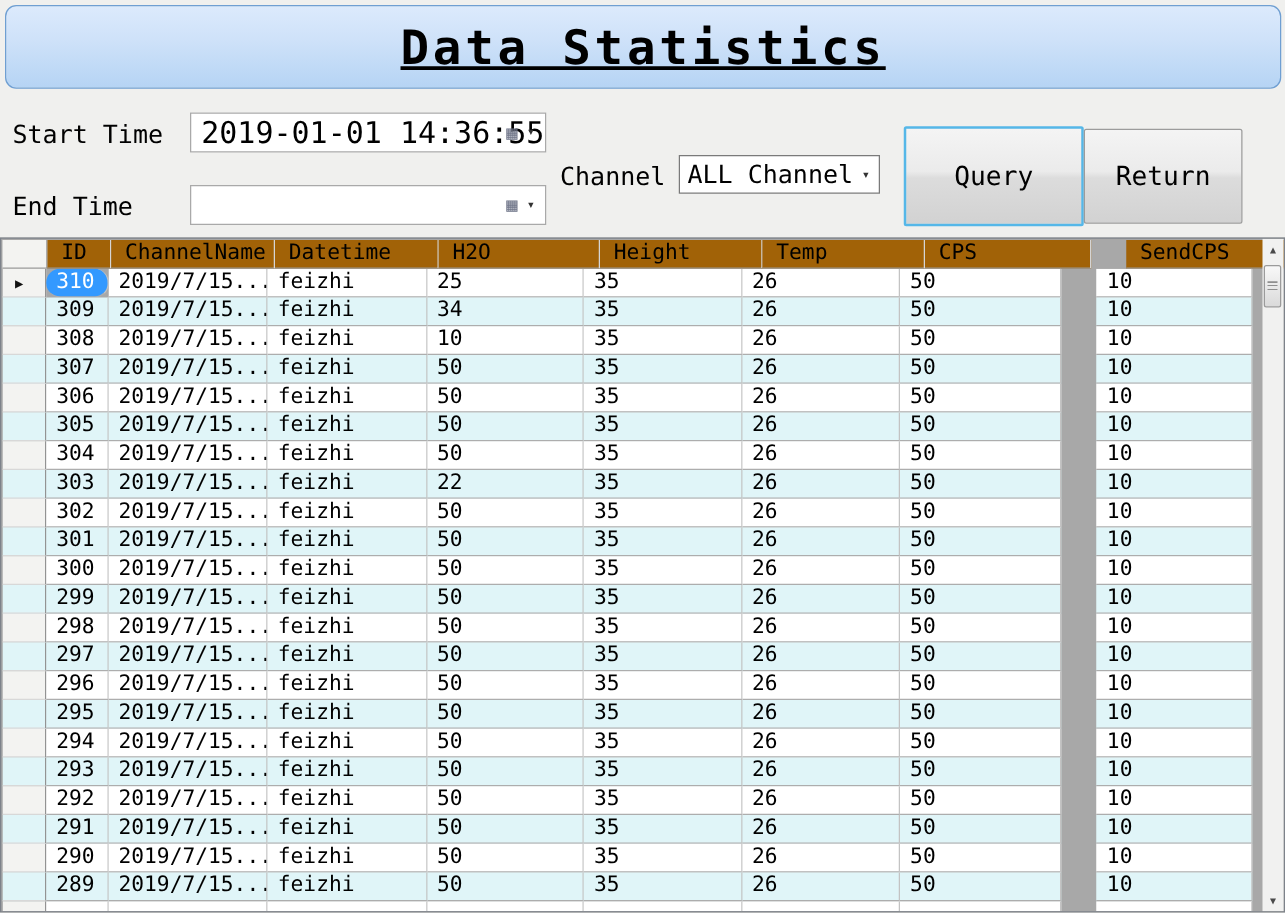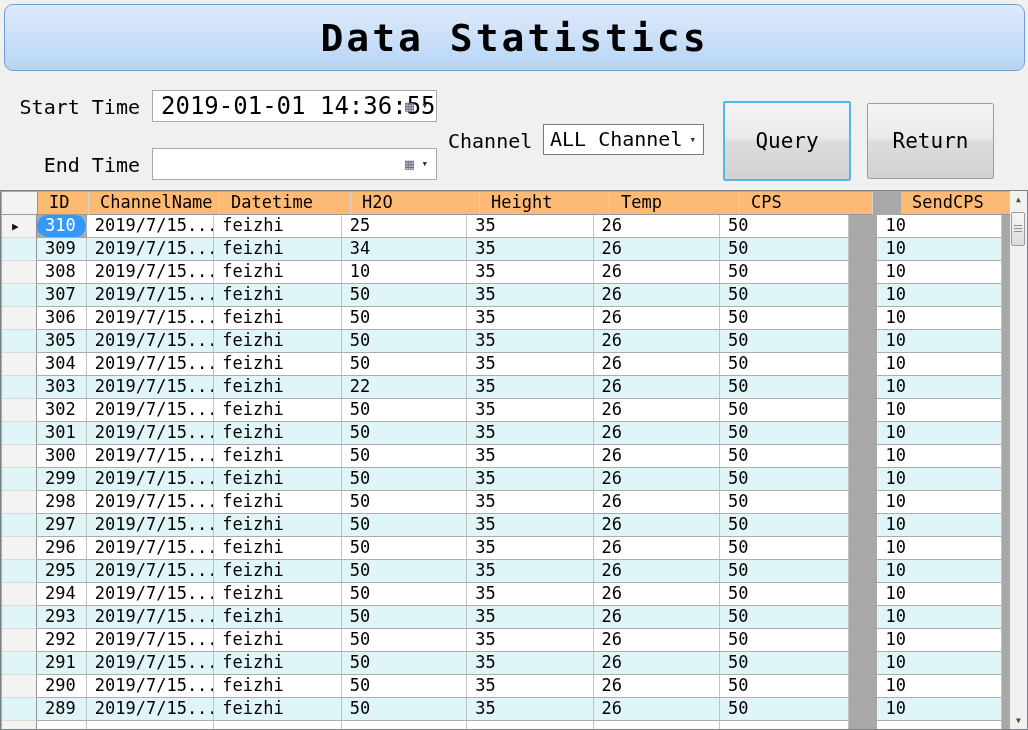--- a/index.html
+++ b/index.html
@@ -9,23 +9,23 @@
     font-family:"DejaVu Sans Mono", monospace;
     color:#000;
   }
   
   .banner{
     position:absolute;left:4px;top:4px;width:1019px;height:65px;
     border:1px solid #6f9fd2;border-radius:9px;
     background:linear-gradient(180deg,#dceafc 0%,#cfe2f9 40%,#b6d4f4 100%);
     display:flex;align-items:center;justify-content:center;
   }
-  .banner .title{font-size:38px;font-weight:bold;letter-spacing:3px;}
+  .banner .title{font-size:38px;font-weight:bold;letter-spacing:3px;text-decoration:underline;}
   
-  .lbl{position:absolute;height:34px;line-height:34px;font-size:20px;text-align:right;}
+  .lbl{position:absolute;height:34px;line-height:34px;font-size:20px;}
   #lbl-start{left:10px;top:90px;width:130px;}
   #lbl-end{left:10px;top:148px;width:130px;}
   #lbl-channel{left:448px;top:124px;width:84px;text-align:left;}
   .dtfield{
     position:absolute;left:152px;width:285px;height:32px;box-sizing:border-box;
     background:#fff;border:1px solid #a9a9a9;
   }
   #dt-start{top:90px;}
   #dt-end{top:148px;}
   .dtfield .val{position:absolute;left:8px;top:0;line-height:30px;font-size:24px;white-space:pre;}
@@ -36,30 +36,30 @@
     background:#fff;border:1px solid #7a7a7a;padding-left:16px;
   }
   .combo .val{position:absolute;left:6px;top:0;line-height:29px;font-size:20px;white-space:pre;}
   .combo .dd-ic{right:7px;line-height:29px;}
   .btn{
     position:absolute;box-sizing:border-box;cursor:default;
     background:linear-gradient(180deg,#f4f4f4 0%,#ebebeb 45%,#dcdcdc 52%,#d2d2d2 100%);
     display:flex;align-items:center;justify-content:center;
     font-size:21px;border-radius:2px;
   }
-  #btn-query{left:723px;top:101px;width:128px;height:80px;border:2px solid #55b7e8;}
+  #btn-query{left:723px;top:101px;width:144px;height:80px;border:2px solid #55b7e8;}
   #btn-return{left:867px;top:103px;width:127px;height:76px;border:1px solid #9c9c9c;}
   
   .grid{
     position:absolute;left:0;top:190px;width:1028px;height:540px;box-sizing:border-box;
     border:1px solid #7d828a;background:#a8a8a8;overflow:hidden;
   }
   .ghead{position:absolute;left:1px;top:1px;height:23px;display:flex;}
   .hcell{
-    box-sizing:border-box;height:23px;background:#fdba74;
+    box-sizing:border-box;height:23px;background:#a16207;
     border-right:1px solid #d5d5d5;border-bottom:1px solid #999;
     font-size:17px;line-height:21px;padding-left:11px;white-space:pre;overflow:hidden;
   }
   .gbody{position:absolute;left:1px;top:24px;width:1000px;height:514px;overflow:hidden;}
   .trow{display:flex;height:23px;}
   .trow.partial{height:8px;overflow:hidden;}
   .cell{
     box-sizing:border-box;height:23px;background:#fff;
     border-right:1px solid #c3c3c3;border-bottom:1px solid #adadad;
     font-size:17px;line-height:21px;padding-left:8px;white-space:pre;overflow:hidden;

